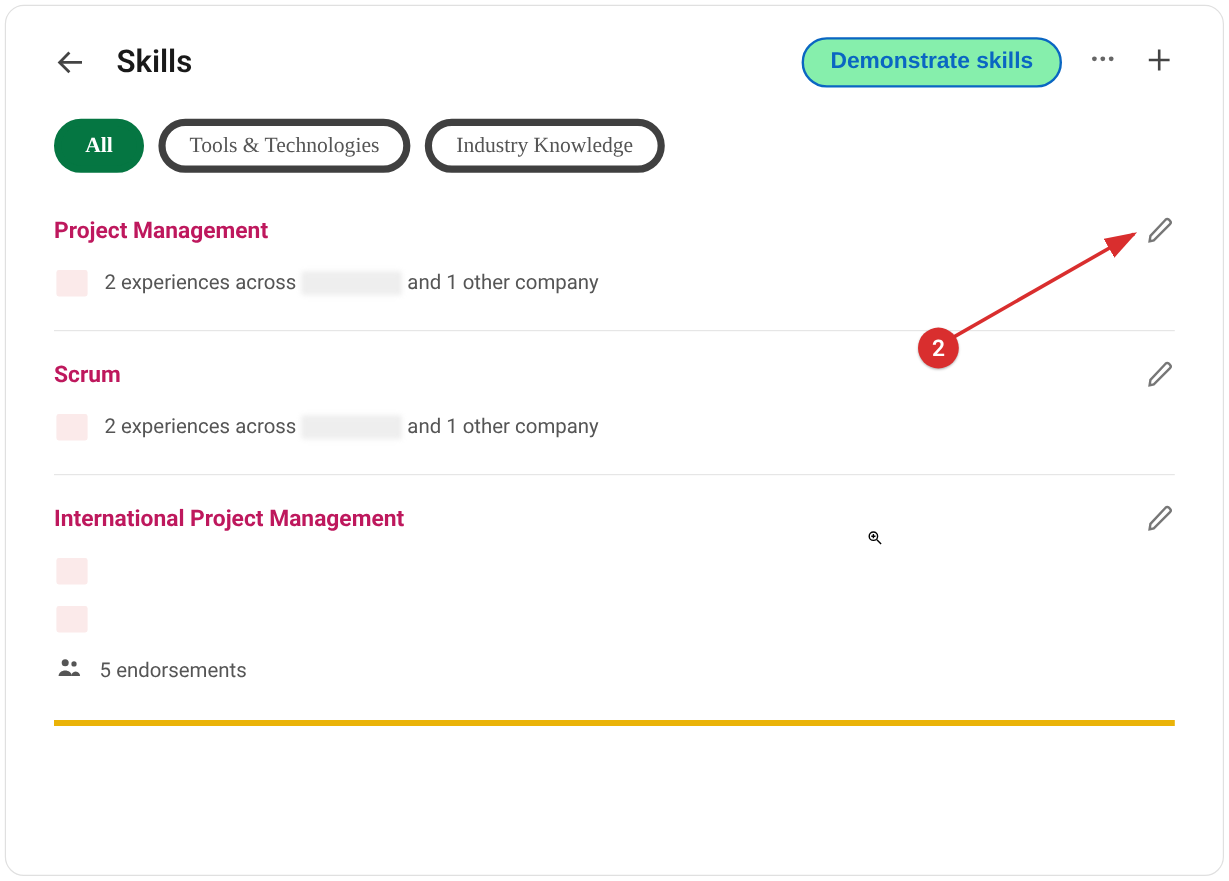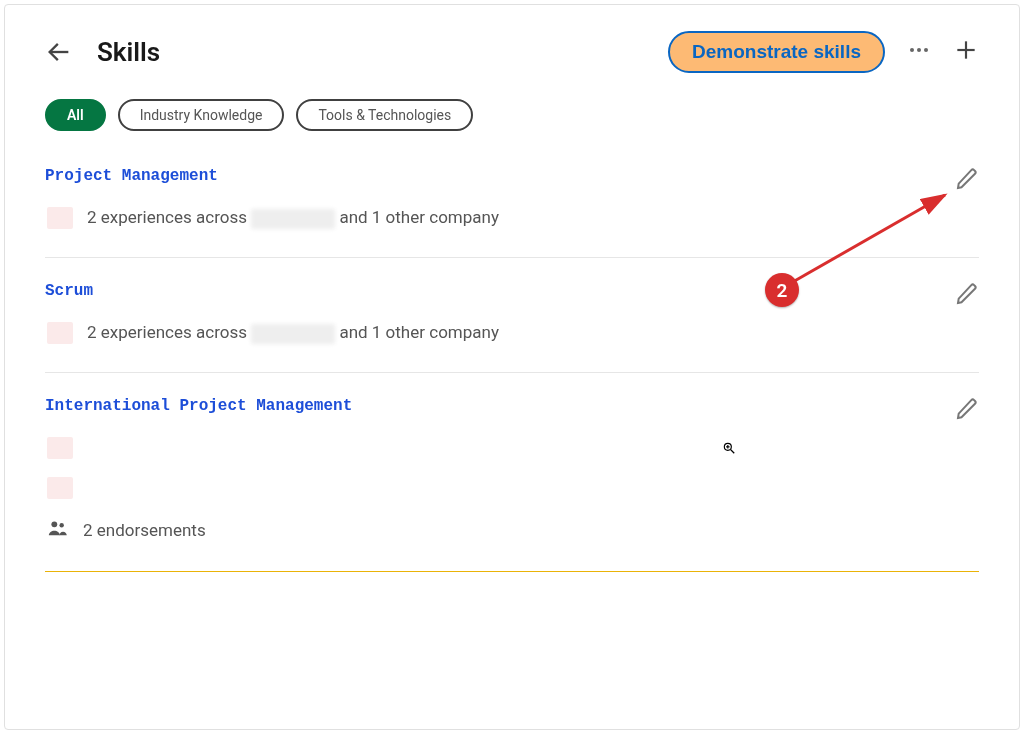--- a/index.html
+++ b/index.html
@@ -6,78 +6,79 @@
   body {
     font-family: -apple-system, BlinkMacSystemFont, "Segoe UI", Roboto, Helvetica, Arial, sans-serif;
     background: #fff;
     width: 1024px;
     height: 734px;
     overflow: hidden;
     position: relative;
   }
   .page {
     border: 1px solid #e0e0e0;
-    border-radius: 4px;
+    border-radius: 16px;
     margin: 4px;
     height: 726px;
     padding: 26px 40px 0 40px;
     position: relative;
     background:#fff;
   }
   .header-row {
     display: flex;
     align-items: center;
     justify-content: space-between;
     margin-bottom: 26px;
   }
   .header-left { display:flex; align-items:center; gap: 24px; }
   .back-btn { cursor:pointer; display:flex; align-items:center; }
   .back-btn svg { width:28px; height:28px; }
   .page-title { font-size:26px; font-weight:600; color:#191919; }
   .header-right { display:flex; align-items:center; gap:22px; }
   .demo-btn {
     border:2px solid #0a66c2;
     color:#0a66c2;
-    background:#fdba74;
+    background:#86efac;
     border-radius: 24px;
     padding: 8px 22px;
     font-size:19px;
     font-weight:600;
     cursor:pointer;
   }
   .more-btn { cursor:pointer; font-size:22px; color:#666; letter-spacing:2px; }
   .add-btn { cursor:pointer; }
   .add-btn svg { width:26px; height:26px; }
 
   .filter-row { display:flex; gap:12px; margin-bottom: 36px; }
   .chip {
-    border:2px solid #404040;
+    border:6px solid #404040;
     background:#fff;
     color:#555;
     border-radius: 999px;
     padding: 6px 20px;
-    font-size:14px;
+    font-size:18px;
     cursor:pointer;
+    font-family:Liberation Serif, serif;
   }
   .chip.active {
     background:#057642;
     color:#fff;
     border-color:#057642;
     font-weight:600;
   }
 
   .skill-item {
     border-bottom:1px solid #e6e6e6;
     padding: 0 0 28px 0;
     margin-bottom: 24px;
     position:relative;
   }
-  .skill-item:last-child { border-bottom:1px solid #eab308; }
+  .skill-item:last-child { border-bottom:5px solid #eab308; }
   .skill-head { display:flex; justify-content:space-between; align-items:flex-start; }
-  .skill-name { font-size:16px; font-weight:700; color:#1d4ed8; margin-bottom: 22px; font-family: Liberation Mono, monospace; }
+  .skill-name { font-size:19px; font-weight:700; color:#be185d; margin-bottom: 22px; }
   .edit-btn { cursor:pointer; color:#666; }
   .edit-btn svg { width:24px; height:24px; }
 
   .meta-row {
     display:flex;
     align-items:center;
     gap:14px;
     font-size:17px;
     color:#555;
     margin-bottom: 18px;
@@ -139,22 +140,22 @@
         <svg viewBox="0 0 24 24" fill="none" stroke="#444" stroke-width="2">
           <line x1="12" y1="4" x2="12" y2="20"></line>
             <line x1="4" y1="12" x2="20" y2="12"></line>
         </svg>
       </div>
     </div>
   </div>
 
   <div class="filter-row" id="filter-row">
       <div class="chip active">All</div>
+      <div class="chip">Tools &amp; Technologies</div>
       <div class="chip">Industry Knowledge</div>
-      <div class="chip">Tools &amp; Technologies</div>
     </div>
 
   <div id="skills-list">
       <div class="skill-item">
         <div class="skill-head">
           <div class="skill-name">Project Management</div>
           <div class="edit-btn"><svg viewBox="0 0 24 24" fill="none" stroke="#777" stroke-width="2">
               <path d="M3 21l3.5-.7L20 6.8a2 2 0 0 0 0-2.8l-.9-.9a2 2 0 0 0-2.8 0L3.7 16.6 3 21z"></path>
             </svg></div>
         </div>
@@ -188,21 +189,21 @@
         <div class="meta-row">
           <div class="small-thumb"></div>
         </div>
         <div class="meta-row">
           <span class="people-ic"><svg viewBox="0 0 24 24" fill="#555">
               <circle cx="8" cy="8" r="3.2"></circle>
               <circle cx="16" cy="9" r="2.4"></circle>
               <path d="M2 20c0-3 3-5 6-5s6 2 6 5"></path>
               <path d="M13.5 20c0-2 1.5-4 4-4s4 2 4 4"></path>
             </svg></span>
-          <span>2 endorsements</span>
+          <span>5 endorsements</span>
         </div>
       </div>
     </div>
 
   <svg class="arrow-svg" width="210" height="110">
     <defs>
       <marker id="ah" markerWidth="10" markerHeight="10" refX="8" refY="3" orient="auto">
         <path d="M0,0 L0,6 L9,3 z" fill="#d92e2e"></path>
       </marker>
     </defs>

